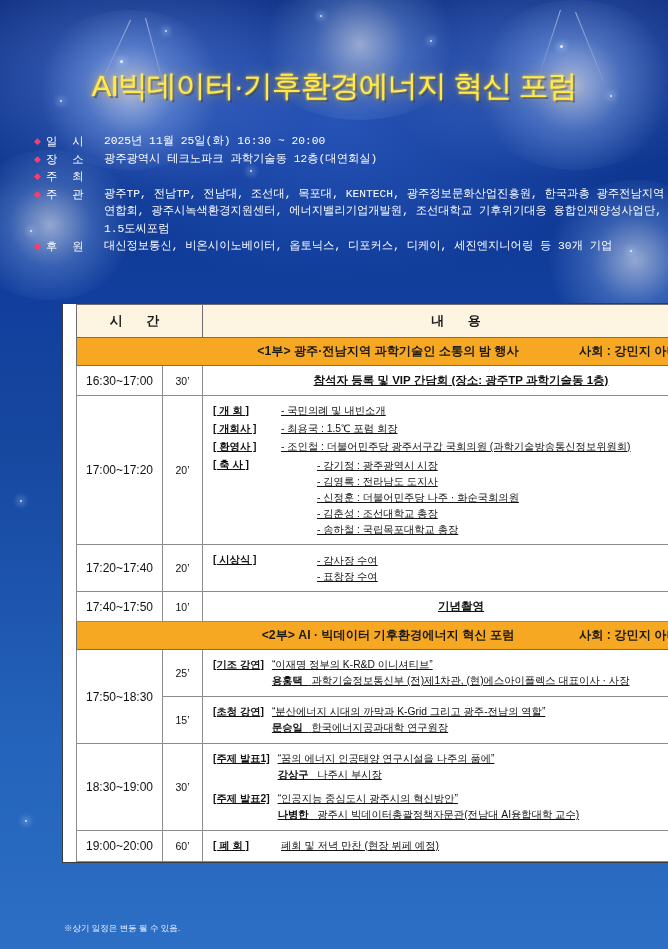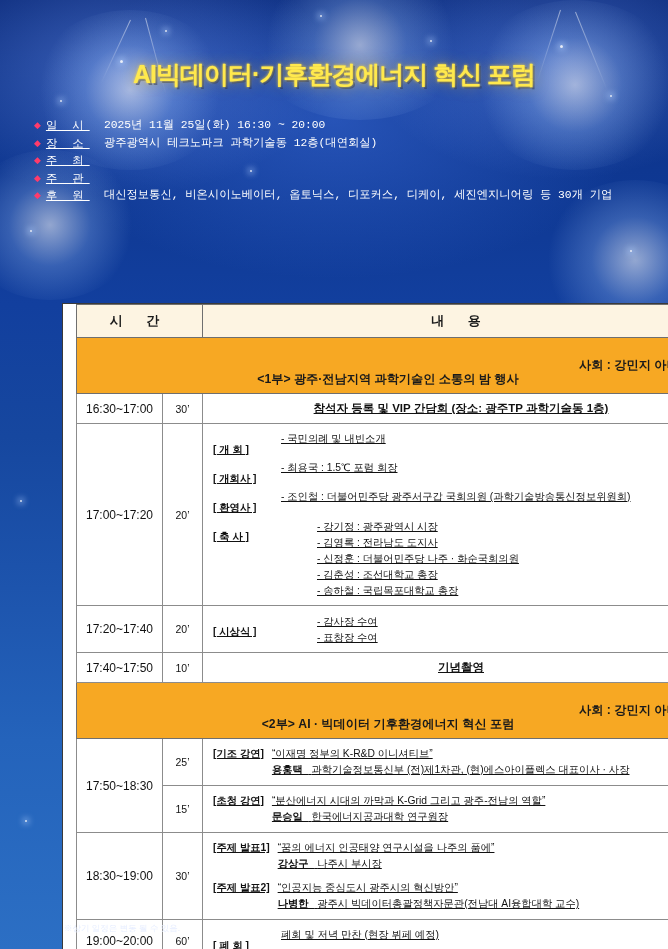--- a/index.html
+++ b/index.html
@@ -47,23 +47,23 @@
     letter-spacing: -1px;
     color: #ffffff;
     text-shadow:
       0 0 2px #ffffff,
       0 0 10px rgba(140,190,255,0.9),
       0 0 22px rgba(90,150,255,0.8),
       2px 3px 0 rgba(10,30,90,0.6);
     white-space: nowrap;
   }
   .sub-title {
-    margin-top: 16px;
-    font-size: 25px;
-    font-weight: bold;
+    margin-top: 24px;
+    font-size: 30px;
+    font-weight: normal;
     letter-spacing: -1px;
     color: #ffe94d;
     text-shadow: 0 0 3px rgba(255,220,60,0.9), 0 0 14px rgba(255,190,30,0.55), 2px 2px 0 rgba(20,40,100,0.55);
     white-space: nowrap;
   }
 
   
   .info {
     margin: 26px 0 0 34px;
     color: #ffffff;
@@ -78,21 +78,20 @@
     font-size: 9px;
     line-height: 17.5px;
     margin-right: 5px;
     flex: 0 0 auto;
   }
   .info-label {
     flex: 0 0 auto;
     width: 58px;
     letter-spacing: 6px;
     white-space: nowrap;
-    text-decoration: underline;
   }
   .info-text { flex: 1 1 auto; font-family: Liberation Mono, monospace; }
 
   
   .table-wrap {
     position: absolute;
     left: 62px; top: 303px;
     width: 659px;
     background: #ffffff;
     border: 1px solid #3a3a3a;
@@ -113,36 +112,36 @@
   }
   .sect td {
     background: #f7a823;
     font-weight: bold;
     font-size: 12.2px;
     color: #1a1a1a;
     padding: 5px 10px;
     border-color: #6f6f6f;
   }
   .sect .sect-inner { display: flex; align-items: center; }
-  .sect-title { flex: 1 1 auto; text-align: center; padding-left: 110px; margin-top: 28px; }
+  .sect-title { flex: 1 1 auto; text-align: center; padding-left: 110px; }
   .sect-mc { flex: 0 0 auto; text-align: right; padding-right: 6px; }
 
   td.time { width: 86px; text-align: center; vertical-align: middle; font-size: 12px; }
   td.dur  { width: 40px; text-align: center; vertical-align: middle; font-size: 10.5px; }
   td.body { padding: 6px 10px; vertical-align: middle; text-decoration: underline; }
   td.body.center { text-align: center; font-weight: bold; font-size: 11.5px; padding: 7px 0; }
 
   .row-item { display: flex; align-items: flex-start; line-height: 16px; padding: 1px 0; }
   .tag {
     flex: 0 0 auto;
     font-weight: bold;
     white-space: nowrap;
     margin-right: 8px;
   }
-  .tag-wide { min-width: 60px; margin-top: 11px; }
+  .tag-wide { min-width: 60px; }
   .desc { flex: 1 1 auto; }
   .sub-list { line-height: 15px; }
   .sub-list div { padding: 0.5px 0; margin-left: 36px; }
   .q { font-style: normal; }
   .nm { font-weight: bold; text-align: center; }
 
   .footnote {
     position: absolute;
     left: 64px; bottom: 14px;
     font-size: 8.5px;
@@ -196,20 +195,21 @@
       <span class="info-label">장 소</span>
       <span class="info-text">광주광역시 테크노파크 과학기술동 12층(대연회실)</span>
     </div>
     <div class="info-row">
       <span class="bullet">◆</span>
       <span class="info-label">주 최</span>
     </div>
     <div class="info-row">
       <span class="bullet">◆</span>
       <span class="info-label">주 관</span>
+      <span class="info-text">광주TP, 전남TP, 전남대, 조선대, 목포대, KENTECH, 광주정보문화산업진흥원, 한국과총 광주전남지역연합회, 광주시녹색환경지원센터, 에너지밸리기업개발원, 조선대학교 기후위기대응 융합인재양성사업단, 1.5도씨포럼</span>
     </div>
     <div class="info-row">
       <span class="bullet">◆</span>
       <span class="info-label">후 원</span>
       <span class="info-text">대신정보통신, 비온시이노베이터, 옵토닉스, 디포커스, 디케이, 세진엔지니어링 등 30개 기업</span>
     </div>
   </div>
 
   <div class="table-wrap">
     <table>

